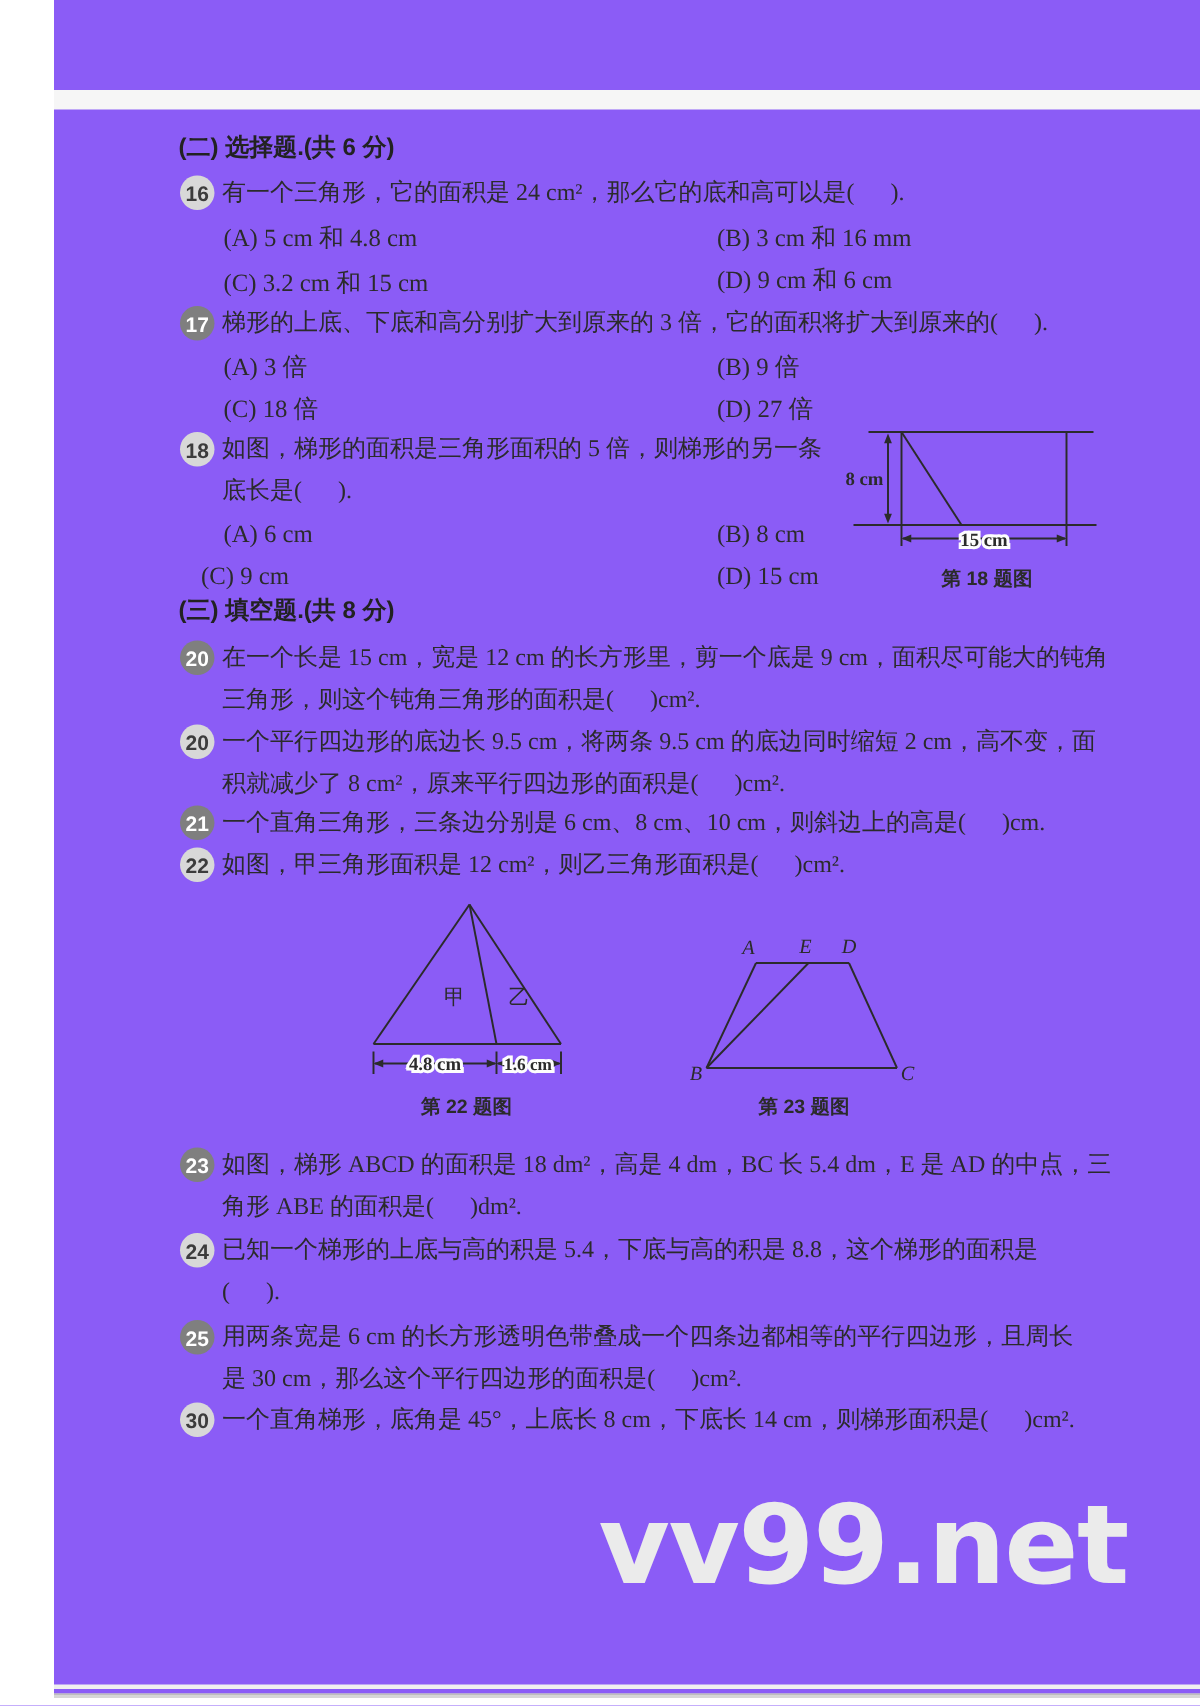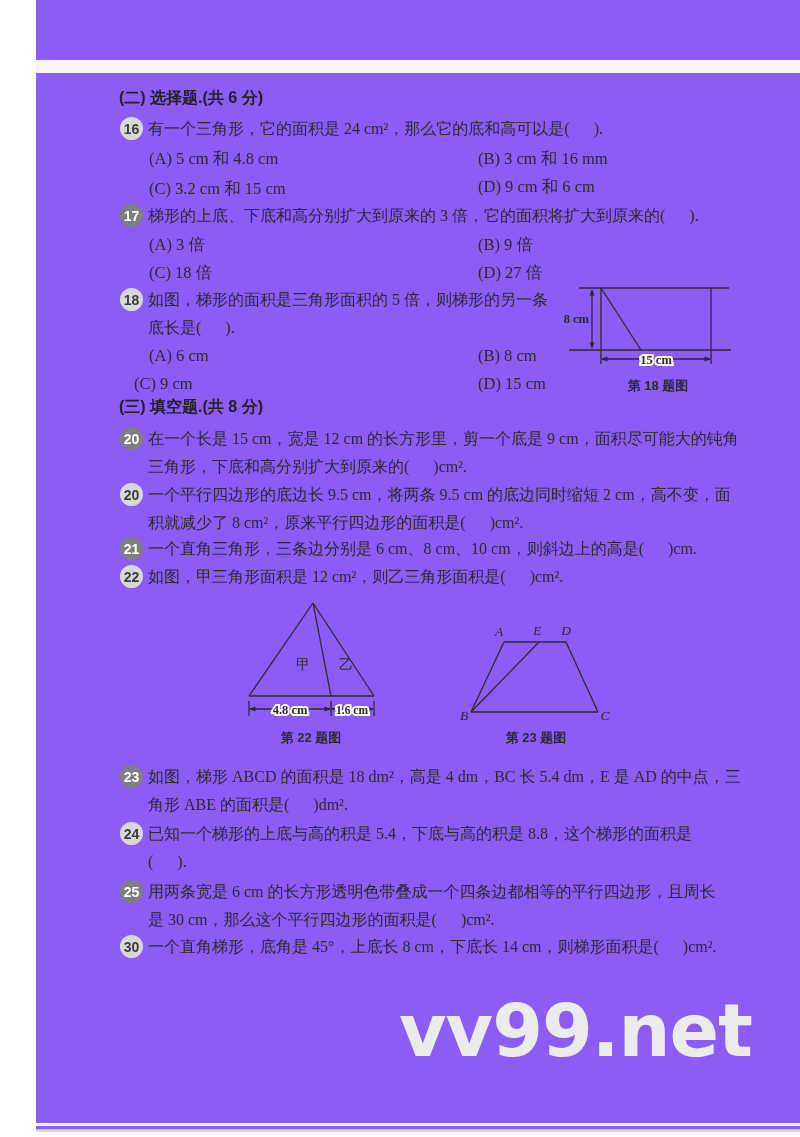--- a/index.html
+++ b/index.html
@@ -85,21 +85,21 @@
     <polygon points="150,79 143.5,76.4 143.5,81.6"></polygon>
     <text class="dim halo" x="95" y="84" text-anchor="middle">15 cm</text>
     <text class="cap" x="97" y="110" text-anchor="middle">第 18 题图</text>
   </svg>
 
   <div class="sec" style="top:397px">(三) 填空题.(共 8 分)</div>
 
   <div class="q" style="top:427px">
     <span class="badge dark">20</span>
     <div class="ln" style="top:0">在一个长是 15 cm，宽是 12 cm 的长方形里，剪一个底是 9 cm，面积尽可能大的钝角</div>
-    <div class="ln" style="top:28px">三角形，下底和高分别扩大到原来的(      )cm².</div>
+    <div class="ln" style="top:28px">三角形，则这个钝角三角形的面积是(      )cm².</div>
   </div>
 
   <div class="q" style="top:483px">
     <span class="badge light">20</span>
     <div class="ln" style="top:0">一个平行四边形的底边长 9.5 cm，将两条 9.5 cm 的底边同时缩短 2 cm，高不变，面</div>
     <div class="ln" style="top:28px">积就减少了 8 cm²，原来平行四边形的面积是(      )cm².</div>
   </div>
 
   <div class="q" style="top:537px">
     <span class="badge dark">21</span>

